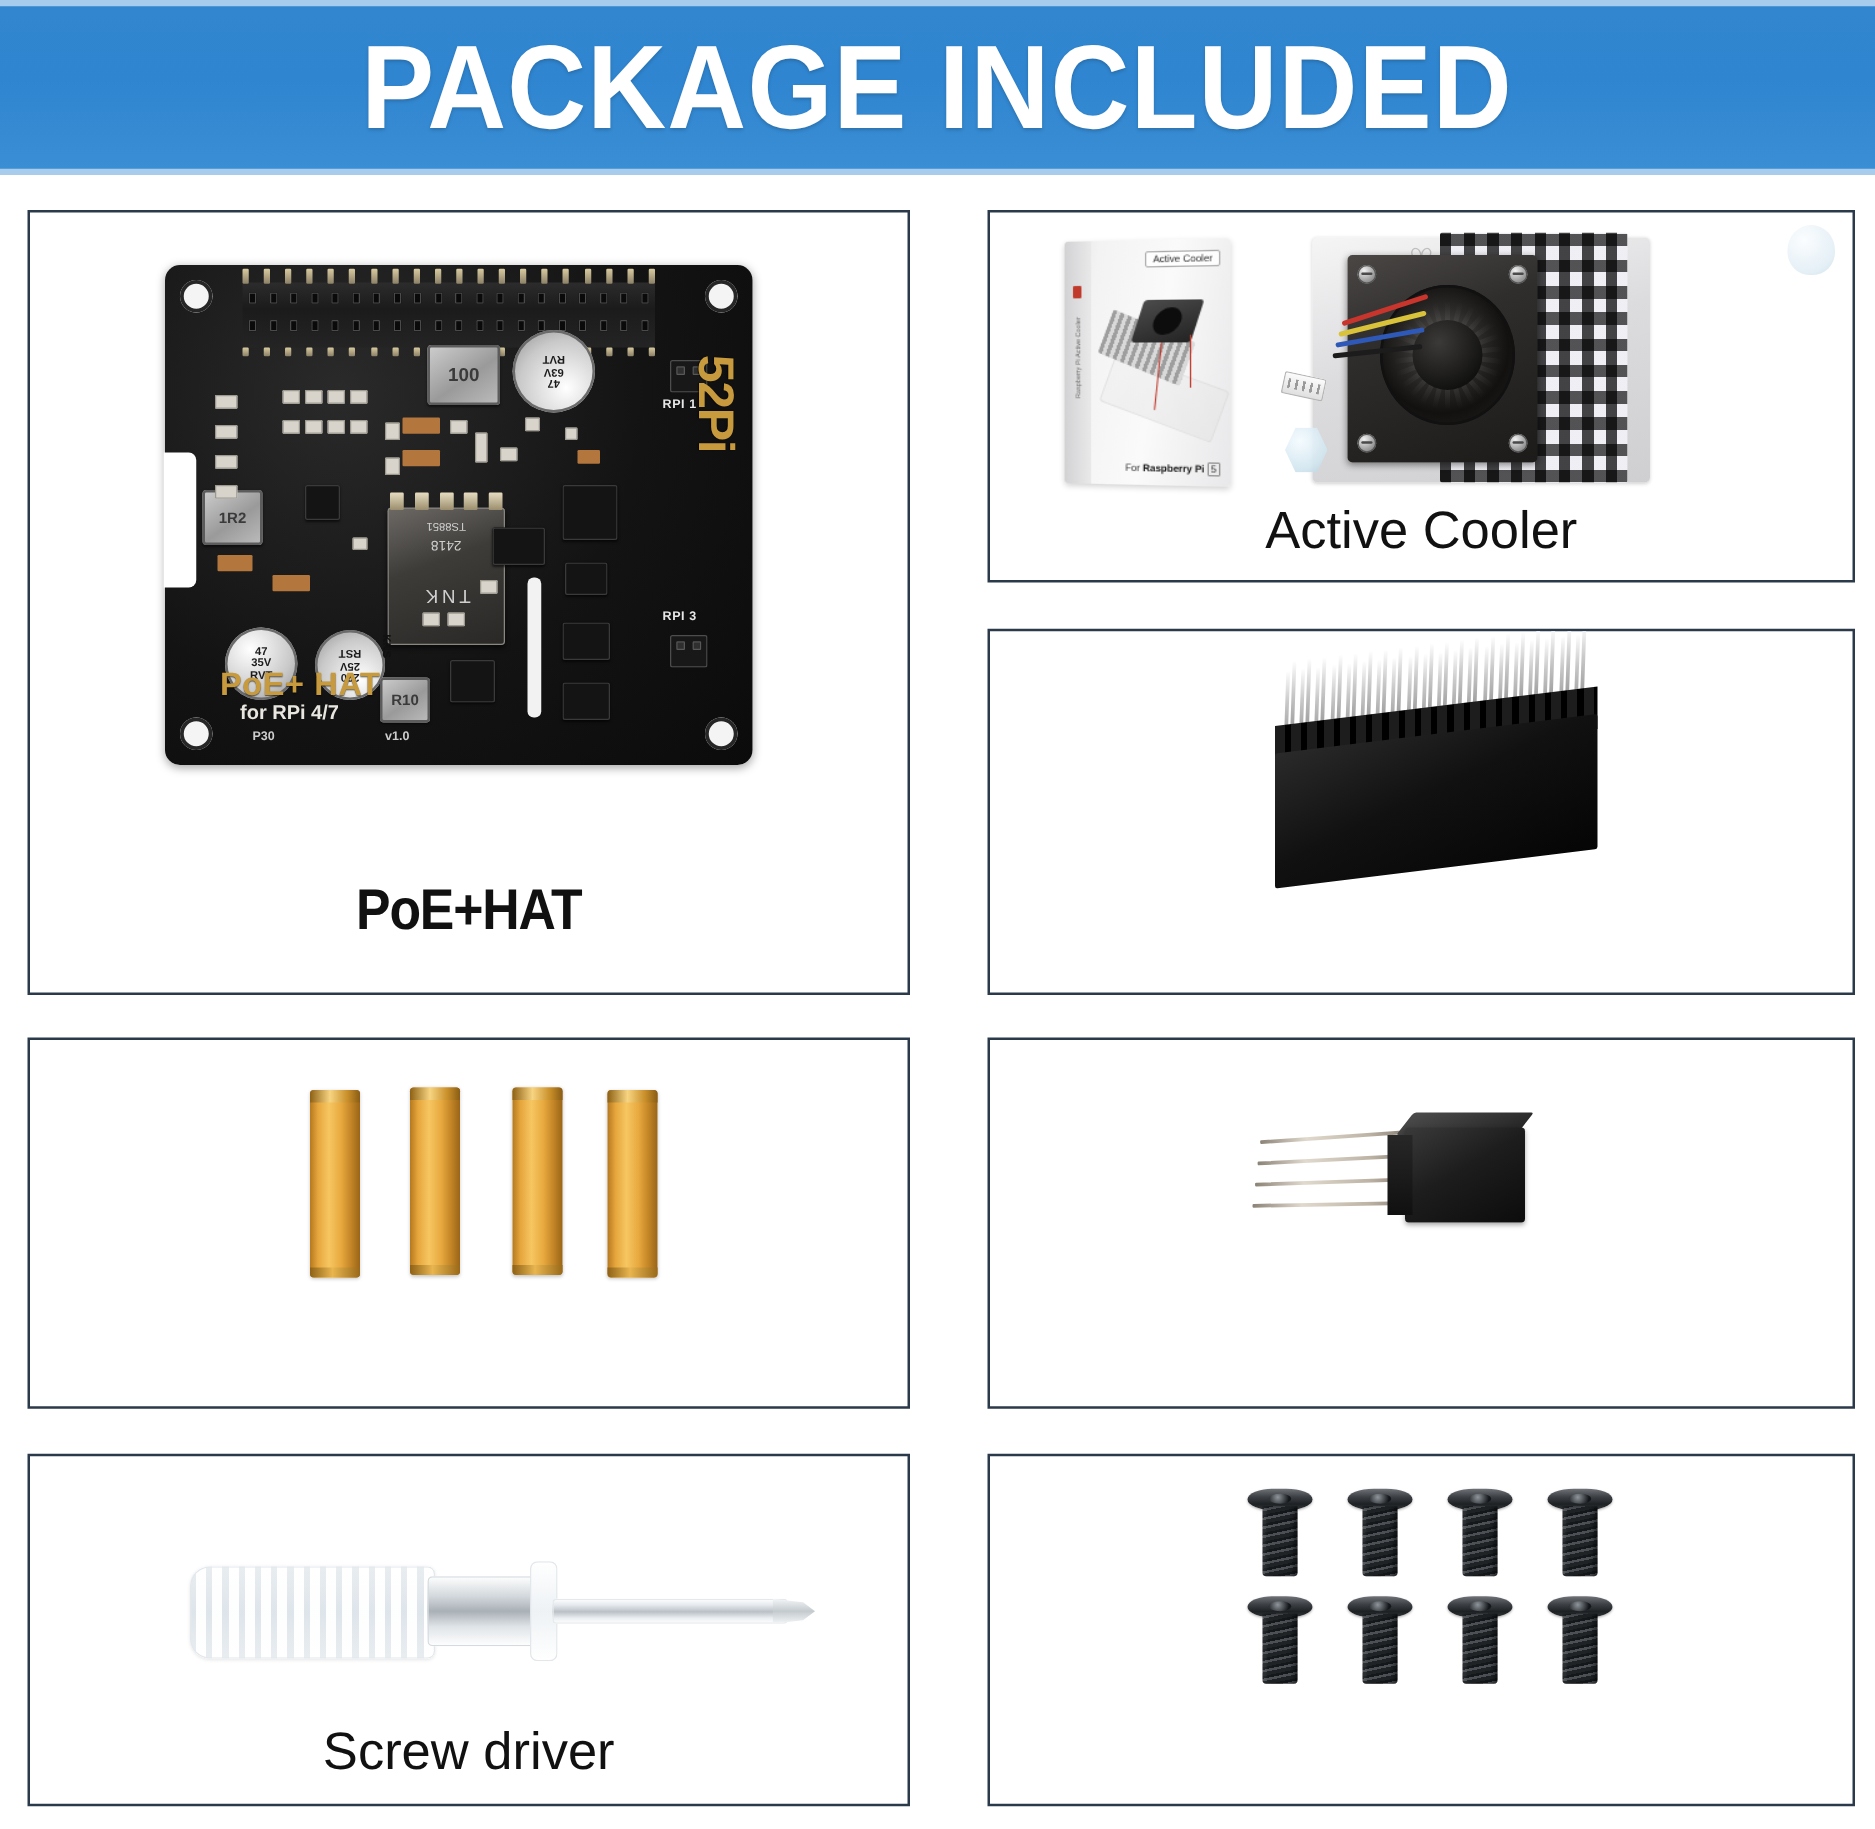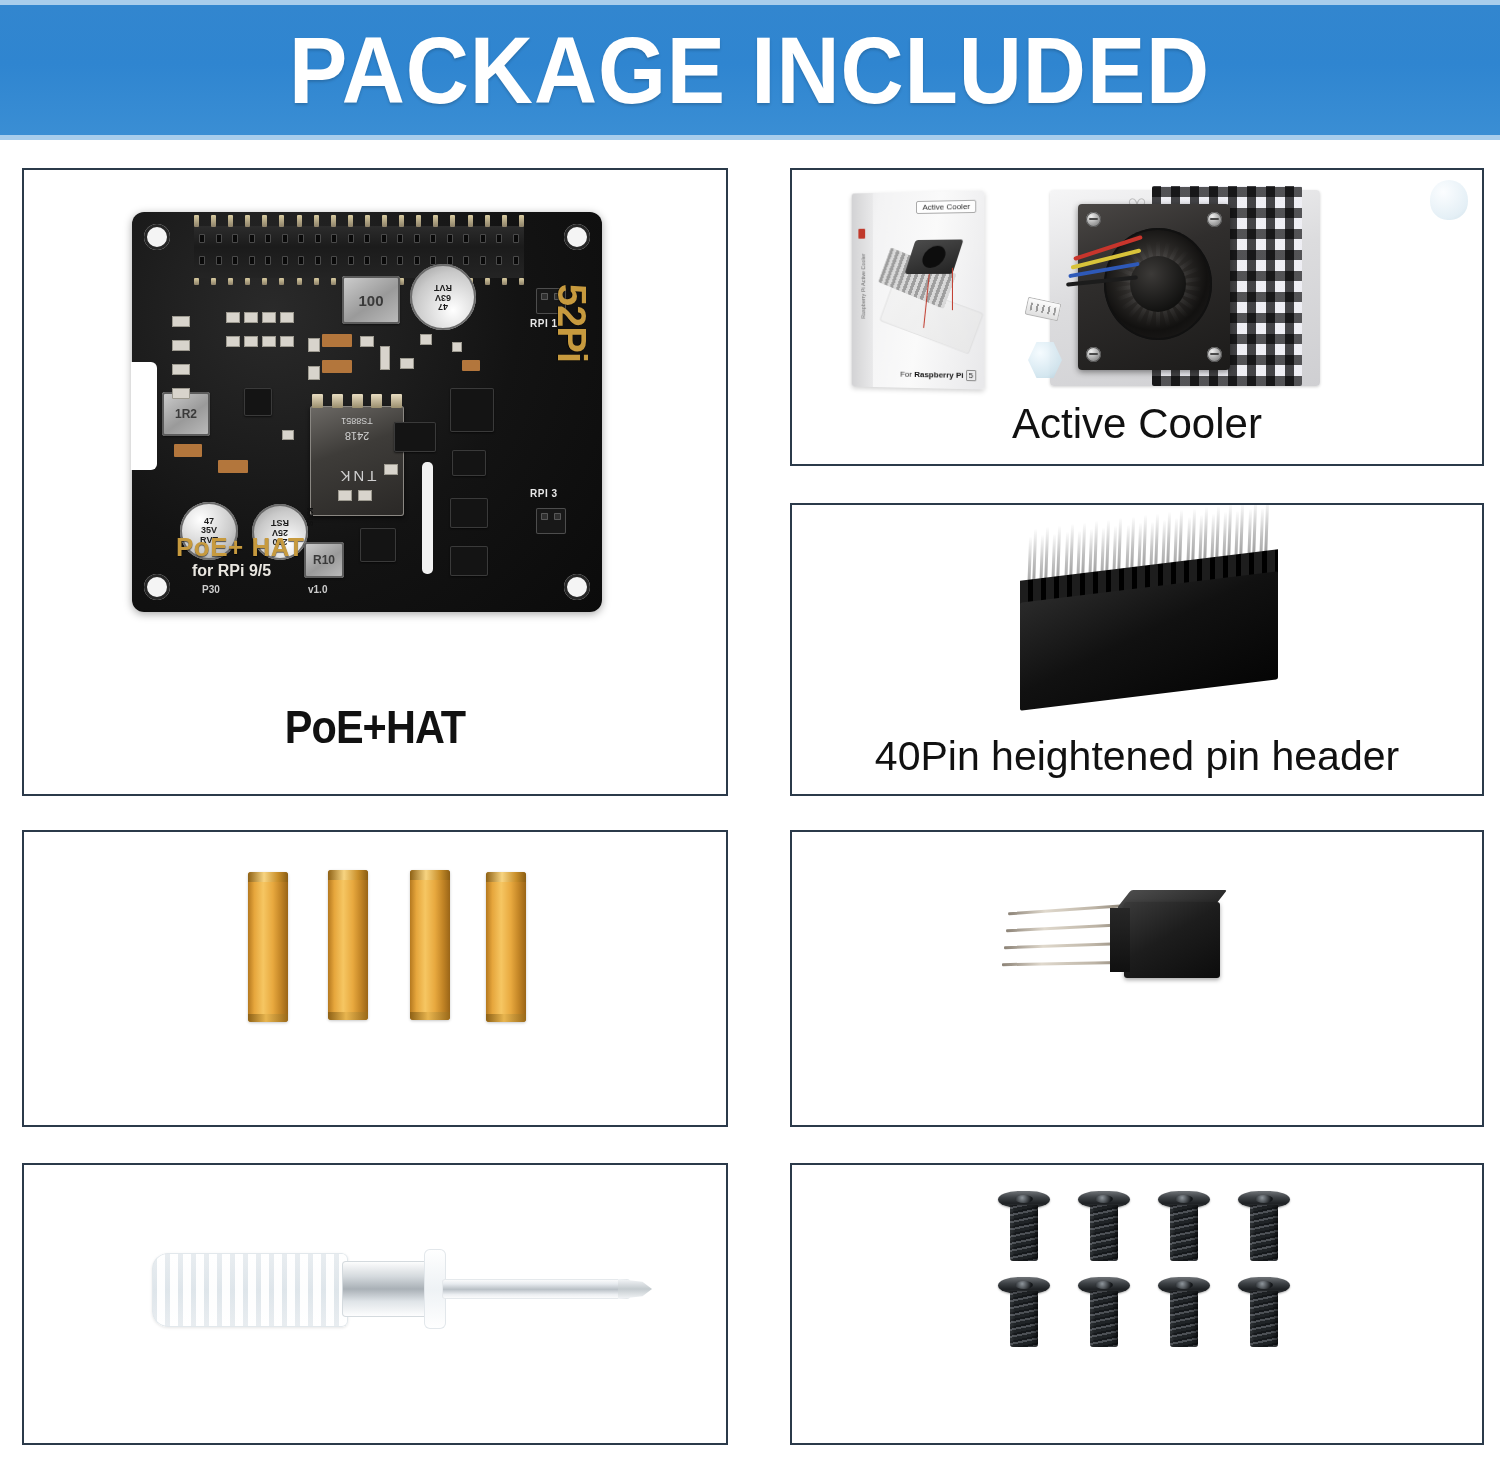--- a/index.html
+++ b/index.html
@@ -589,21 +589,21 @@
       <div class="smd" style="left:320px;top:130px;width:10px;height:10px;"></div>
       <div class="smd" style="left:150px;top:218px;width:12px;height:10px;"></div>
 
       <div class="jumper" style="left:404px;top:76px;"></div>
       <div class="jlabel" style="left:398px;top:106px;">RPI 1</div>
       <div class="jumper" style="left:404px;top:296px;"></div>
       <div class="jlabel" style="left:398px;top:276px;">RPI 3</div>
 
       <div id="brand52pi">52Pi</div>
       <div id="silk-poe">PoE+ HAT</div>
-      <div id="silk-rpi">for RPi 9/5</div>
+      <div id="silk-rpi">for RPi 4/7</div>
       <div id="silk-p30">P30</div>
       <div id="silk-v10">v1.0</div>
     </div>
   </div>
   <div class="caption" id="poe-caption">PoE+HAT</div>
 </div>
 
 <div class="panel" id="panel-cooler">
   <div id="cooler-stage">
 
@@ -732,21 +732,20 @@
         <div class="hpin" style="left: 212.4px; top: -10.35px; height: 64px; transform: rotate(2deg);"></div>
         <div class="hpin" style="left: 207.4px; top: -2.35px; height: 62px; transform: rotate(2deg);"></div>
         <div class="hpin" style="left: 224.6px; top: -11.9px; height: 64px; transform: rotate(2deg);"></div>
         <div class="hpin" style="left: 219.6px; top: -3.9px; height: 62px; transform: rotate(2deg);"></div>
         <div class="hpin" style="left: 236.8px; top: -13.45px; height: 64px; transform: rotate(2deg);"></div>
         <div class="hpin" style="left: 231.8px; top: -5.45px; height: 62px; transform: rotate(2deg);"></div>
       </div>
     <div id="hdr-top"></div>
     <div id="hdr-body"></div>
   </div>
-  <div class="caption" style="position:absolute;left:0;bottom:14px;font-size:41px;">40Pin heightened pin header</div>
 </div>
 
 <div class="panel" id="panel-standoff">
   <div id="so-stage">
     <div class="standoff" style="left:224px;top:26px;"></div>
     <div class="standoff" style="left:304px;top:24px;"></div>
     <div class="standoff" style="left:386px;top:24px;"></div>
     <div class="standoff" style="left:462px;top:26px;"></div>
   </div>
 </div>
@@ -763,20 +762,21 @@
 </div>
 
 <div class="panel" id="panel-driver">
   <div id="sd-stage">
     <div id="sd-handle"></div>
     <div id="sd-collar"></div>
     <div id="sd-flange"></div>
     <div id="sd-shaft"></div>
     <div id="sd-tip"></div>
   </div>
+  <div class="caption" style="position:absolute;left:0;bottom:18px;font-size:42px;">Screw driver</div>
 </div>
 
 <div class="panel" id="panel-screws">
   <div id="sc-stage">
     <div class="screw" style="left:206px;top:10px;">
         <div class="screw-head"></div>
         <div class="screw-shaft"></div>
       </div>
     <div class="screw" style="left:286px;top:10px;">
         <div class="screw-head"></div>

